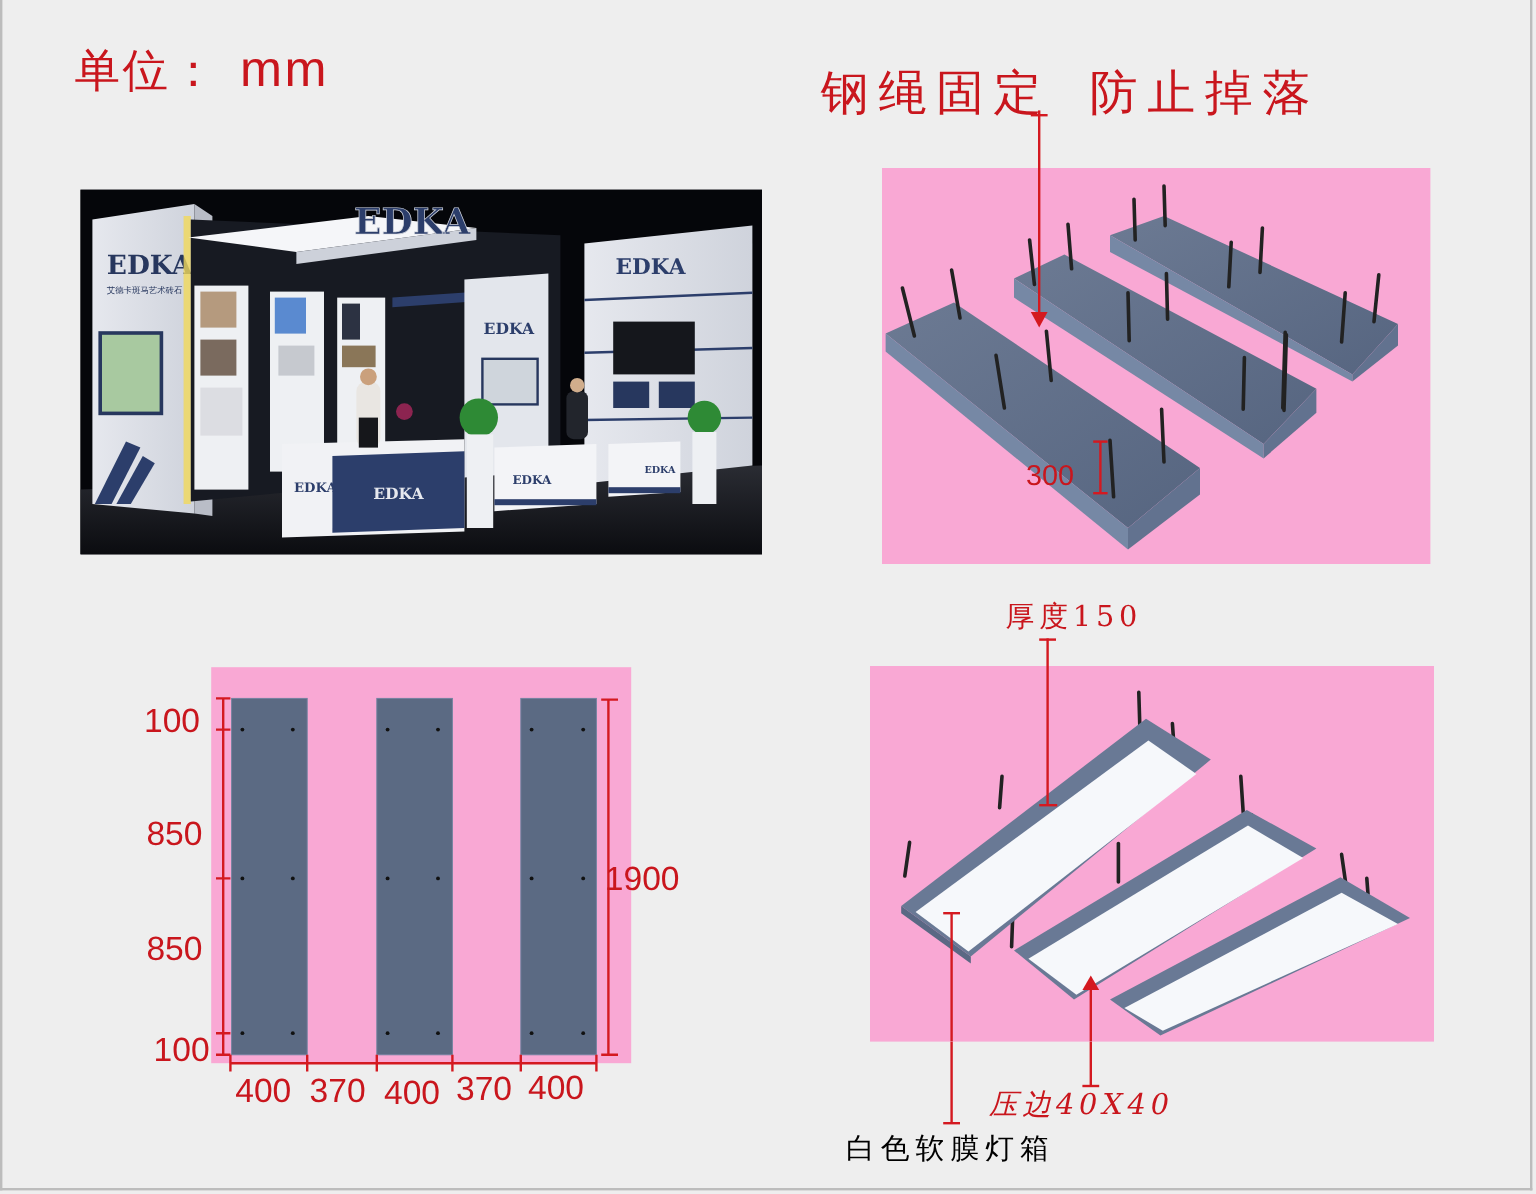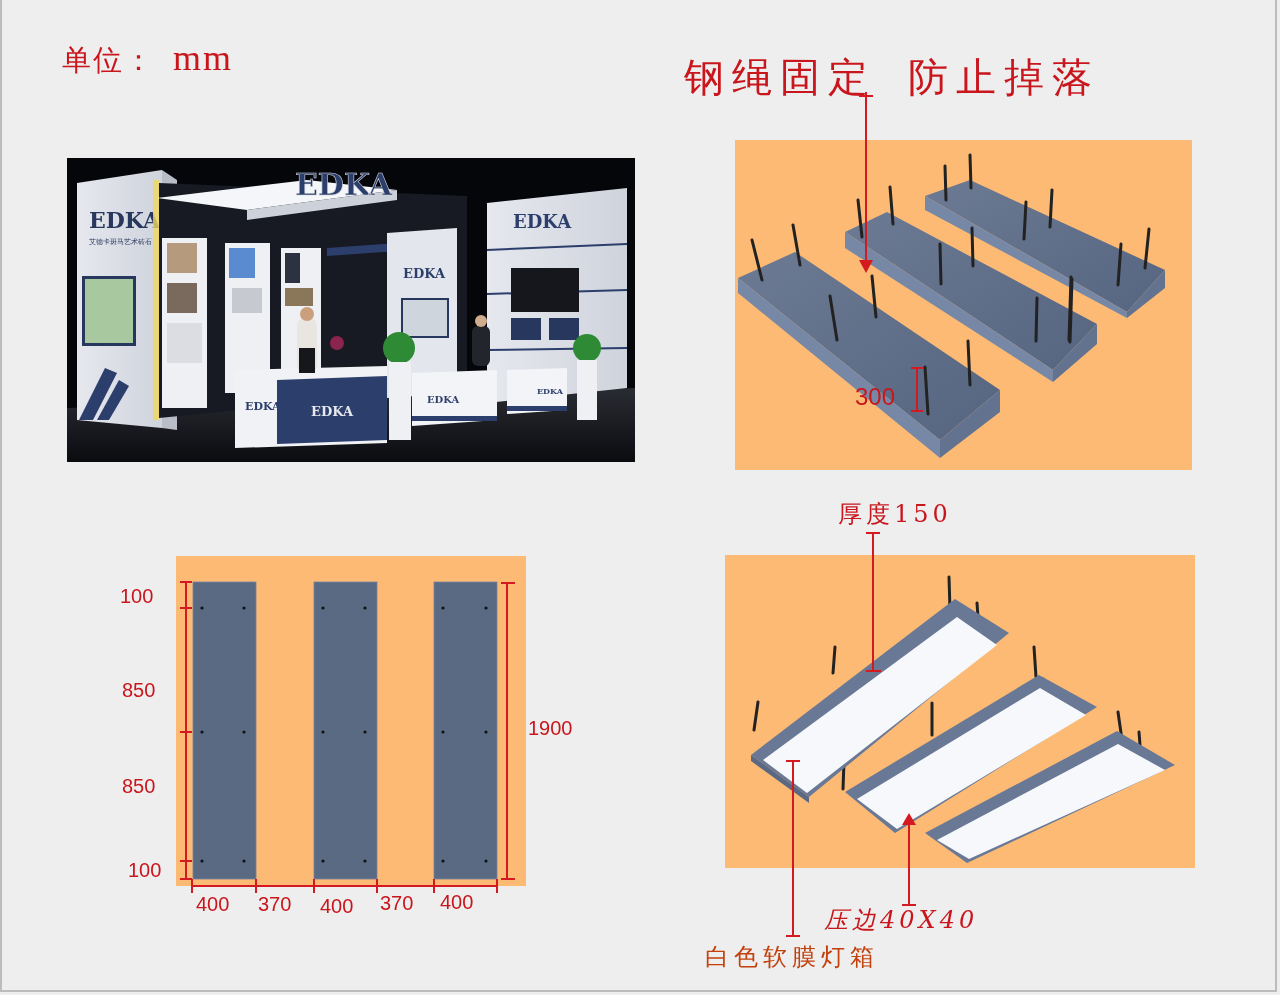--- a/index.html
+++ b/index.html
@@ -11,34 +11,34 @@
   .frame {
     position: absolute; left: 0; top: 0; width: 1277px; height: 992px;
     border: 2px solid #bcbcbc; border-top: none; box-sizing: border-box;
   }
   .red { color: #c9161d; }
   .serif { font-family: "DejaVu Serif", "Liberation Serif", serif; }
   .abs { position: absolute; }
 
   
   .unit-title { left: 62px; top: 34px; font-size: 40px; letter-spacing: 2px; }
-  .unit-title .cn { font-family: "DejaVu Serif", serif; font-size: 29px; }
-  .unit-title .mm { font-family: Liberation Serif, serif; font-size: 36px; margin-left: 18px; }
+  .unit-title .cn { font-family: "DejaVu Serif", serif; font-size: 38px; }
+  .unit-title .mm { font-family: Liberation Sans, sans-serif; font-size: 42px; margin-left: 18px; }
   .rope-title { left: 684px; top: 50px; font-size: 40px; letter-spacing: 8px; font-family: Liberation Mono, monospace; }
 
   
-  .panel { position: absolute; background: #fdba74; overflow: hidden; }
+  .panel { position: absolute; background: #f9a8d4; overflow: hidden; }
   .booth { left: 67px; top: 158px; width: 568px; height: 304px; background: #06070b; }
   .persp { left: 735px; top: 140px; width: 457px; height: 330px; }
   .plan  { left: 176px; top: 556px; width: 350px; height: 330px; }
   .under { left: 725px; top: 555px; width: 470px; height: 313px; }
 
   svg { display: block; }
-  .dim-label { position: absolute; font-size: 20px; color: #c9161d; font-family: "Liberation Sans", sans-serif; }
-  .cn-label { position: absolute; font-size: 24px; color: #c2410c; font-family: Liberation Mono, monospace; letter-spacing: 5px; }
+  .dim-label { position: absolute; font-size: 28px; color: #c9161d; font-family: "Liberation Sans", sans-serif; }
+  .cn-label { position: absolute; font-size: 24px; color: #000000; font-family: Liberation Mono, monospace; letter-spacing: 5px; }
 </style>
 </head>
 <body>
 
 <div class="frame"></div>
 
 <div class="abs red unit-title">
   <span class="cn">单位：</span><span class="mm">mm</span>
 </div>
 <div class="abs red rope-title">钢绳固定 防止掉落</div>
@@ -237,21 +237,21 @@
     <line x1="201" y1="3" x2="201" y2="17"></line>
     <line x1="258" y1="3" x2="258" y2="17"></line>
     <line x1="321" y1="3" x2="321" y2="17"></line>
   </g>
 </svg>
 
 <div class="dim-label" style="left:120px; top:585px;">100</div>
 <div class="dim-label" style="left:122px; top:679px;">850</div>
 <div class="dim-label" style="left:122px; top:775px;">850</div>
 <div class="dim-label" style="left:128px; top:859px;">100</div>
-<div class="dim-label" style="left:528px; top:717px;text-align:center;">1900</div>
+<div class="dim-label" style="left:504px; top:717px;text-align:center;">1900</div>
 <div class="dim-label" style="left:196px; top:893px;">400</div>
 <div class="dim-label" style="left:258px; top:893px;">370</div>
 <div class="dim-label" style="left:320px; top:895px;">400</div>
 <div class="dim-label" style="left:380px; top:892px;">370</div>
 <div class="dim-label" style="left:440px; top:891px;">400</div>
 
 <div class="panel under">
   <svg width="470" height="313" viewBox="0 0 470 313">
     <g stroke="#222" stroke-width="3" stroke-linecap="round">
       <line x1="224" y1="22" x2="225" y2="55"></line>

